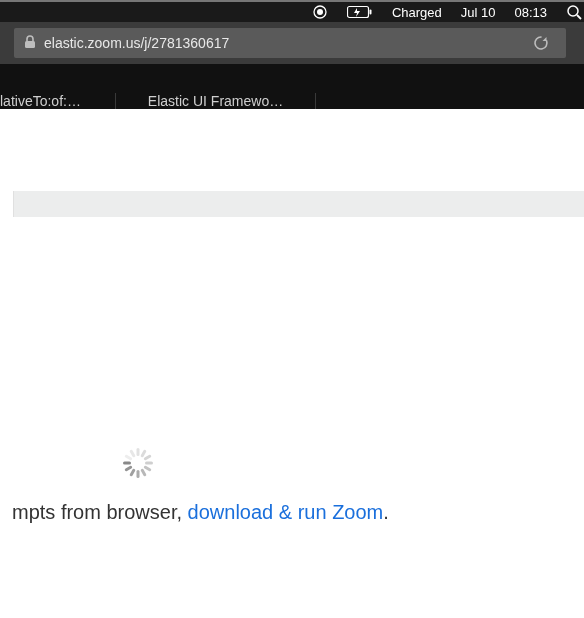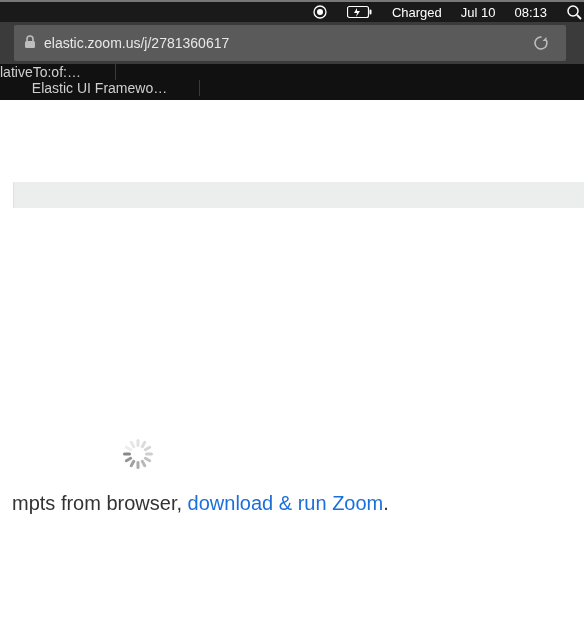--- a/index.html
+++ b/index.html
@@ -25,21 +25,21 @@
   
   .addr-row {
     height: 42px;
     background: #3b3b3b;
     display: flex;
     align-items: center;
     padding: 0 10px 0 0;
   }
   .addr-field {
     flex: 1;
-    height: 36px;
+    height: 30px;
     background: #5a5a5a;
     border-radius: 2px;
     display: flex;
     align-items: center;
     padding: 0 10px;
     color: #e8e8e8;
     font-size: 14px;
     gap: 8px;
     margin-left: 14px;
     margin-right: 8px;
@@ -49,27 +49,26 @@
     display: flex;
     align-items: center;
     justify-content: center;
     width: 30px;
     height: 30px;
     margin-left: auto;
   }
 
   
   .bookmarks {
-    height: 36px;
+    height: 45px;
     background: #111;
     display: flex;
-    align-items: flex-start;
+    align-items: flex-end;
     color: #cfcfcf;
     font-size: 14px;
-    flex-direction: column;
   }
   .bm-item {
     display: flex;
     align-items: center;
     justify-content: center;
     padding: 0 18px;
     border-right: 1px solid #3a3a3a;
     white-space: nowrap;
     overflow: hidden;
     text-overflow: ellipsis;

